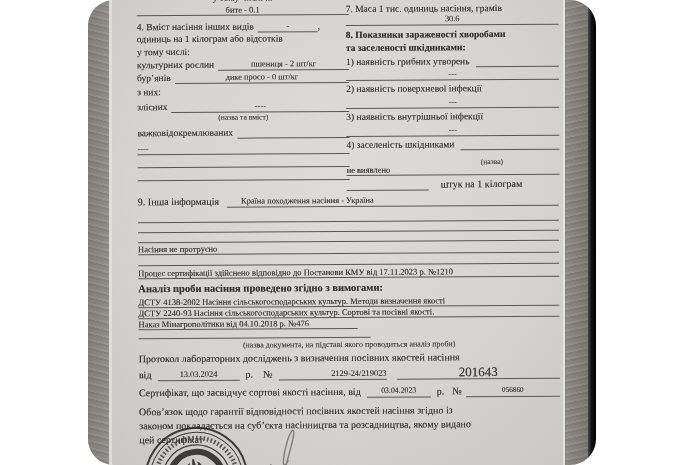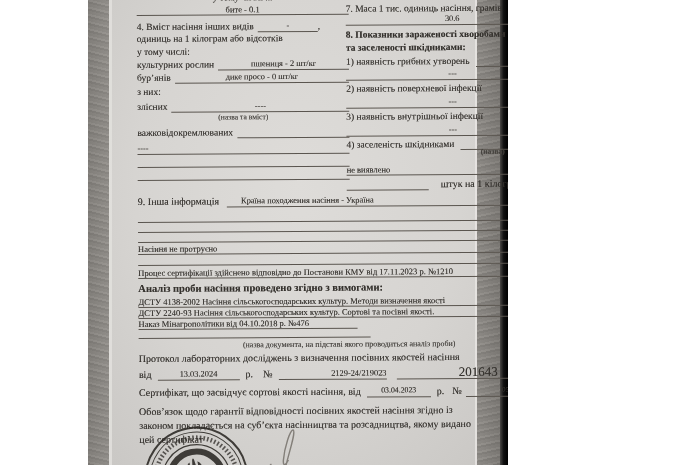--- a/index.html
+++ b/index.html
@@ -5,22 +5,23 @@
   :root{
     --ink:#35322e;
     --line:#5a554f;
     --paper:#d8d6d3;
     --stamp:#2b2824;
   }
   *{margin:0;padding:0;box-sizing:border-box;}
   html,body{width:700px;height:465px;background:#ffffff;overflow:hidden;
     font-family:"Liberation Serif","DejaVu Serif",serif;}
   .photo{
-    position:absolute;left:88px;top:0;width:420px;height:465px;overflow:hidden;
+    position:absolute;left:88px;top:0;width:508px;height:465px;overflow:hidden;
     background:radial-gradient(ellipse at 50% 40%, #dedcd9 0%, #d6d4d1 55%, #c8c6c3 100%);
+    border-radius:26px;
   }
   .band-left{
     position:absolute;left:0;top:0;width:21px;height:100%;
     background:
       repeating-linear-gradient(14deg, #b3b1ae 0 2px, #c8c6c3 2px 4px, #bcbab7 4px 7px),
       linear-gradient(90deg,#aeaca9,#c4c2bf);
     background-blend-mode:multiply;
     filter:blur(.4px);
   }
   .band-left-edge{position:absolute;left:21px;top:0;width:3px;height:100%;background:#e4e2df;opacity:.8;}
@@ -128,21 +129,21 @@
         <span class="ul fill ctr val">---</span>
       </div>
       <div class="r t" style="top:116px;">3) наявність внутрішньої інфекції</div>
       <div class="r" style="top:129px;height:12px;">
         <span class="ul fill ctr val">---</span>
       </div>
       <div class="r t" style="top:143px;height:12px;">
         <span>4) заселеність шкідниками</span>
         <span class="ul fill" style="margin-left:6px;"></span>
       </div>
-      <div class="r tiny" style="top:152px;left:63%;display:block;font-weight:bold;">(назва)</div>
+      <div class="r tiny" style="top:162px;left:63%;display:block;">(назва)</div>
       <div class="r" style="top:168px;height:12px;">
         <span class="ul fill small" style="text-align:left;">не виявлено</span>
       </div>
       <div class="r t10" style="top:182px;height:13px;">
         <span class="ul" style="width:82px;"></span>
         <span style="margin-left:12px;">штук на 1 кілограм</span>
       </div>
     </div>
 
     <div class="col" style="left:50px;top:194px;width:421px;height:260px;">

